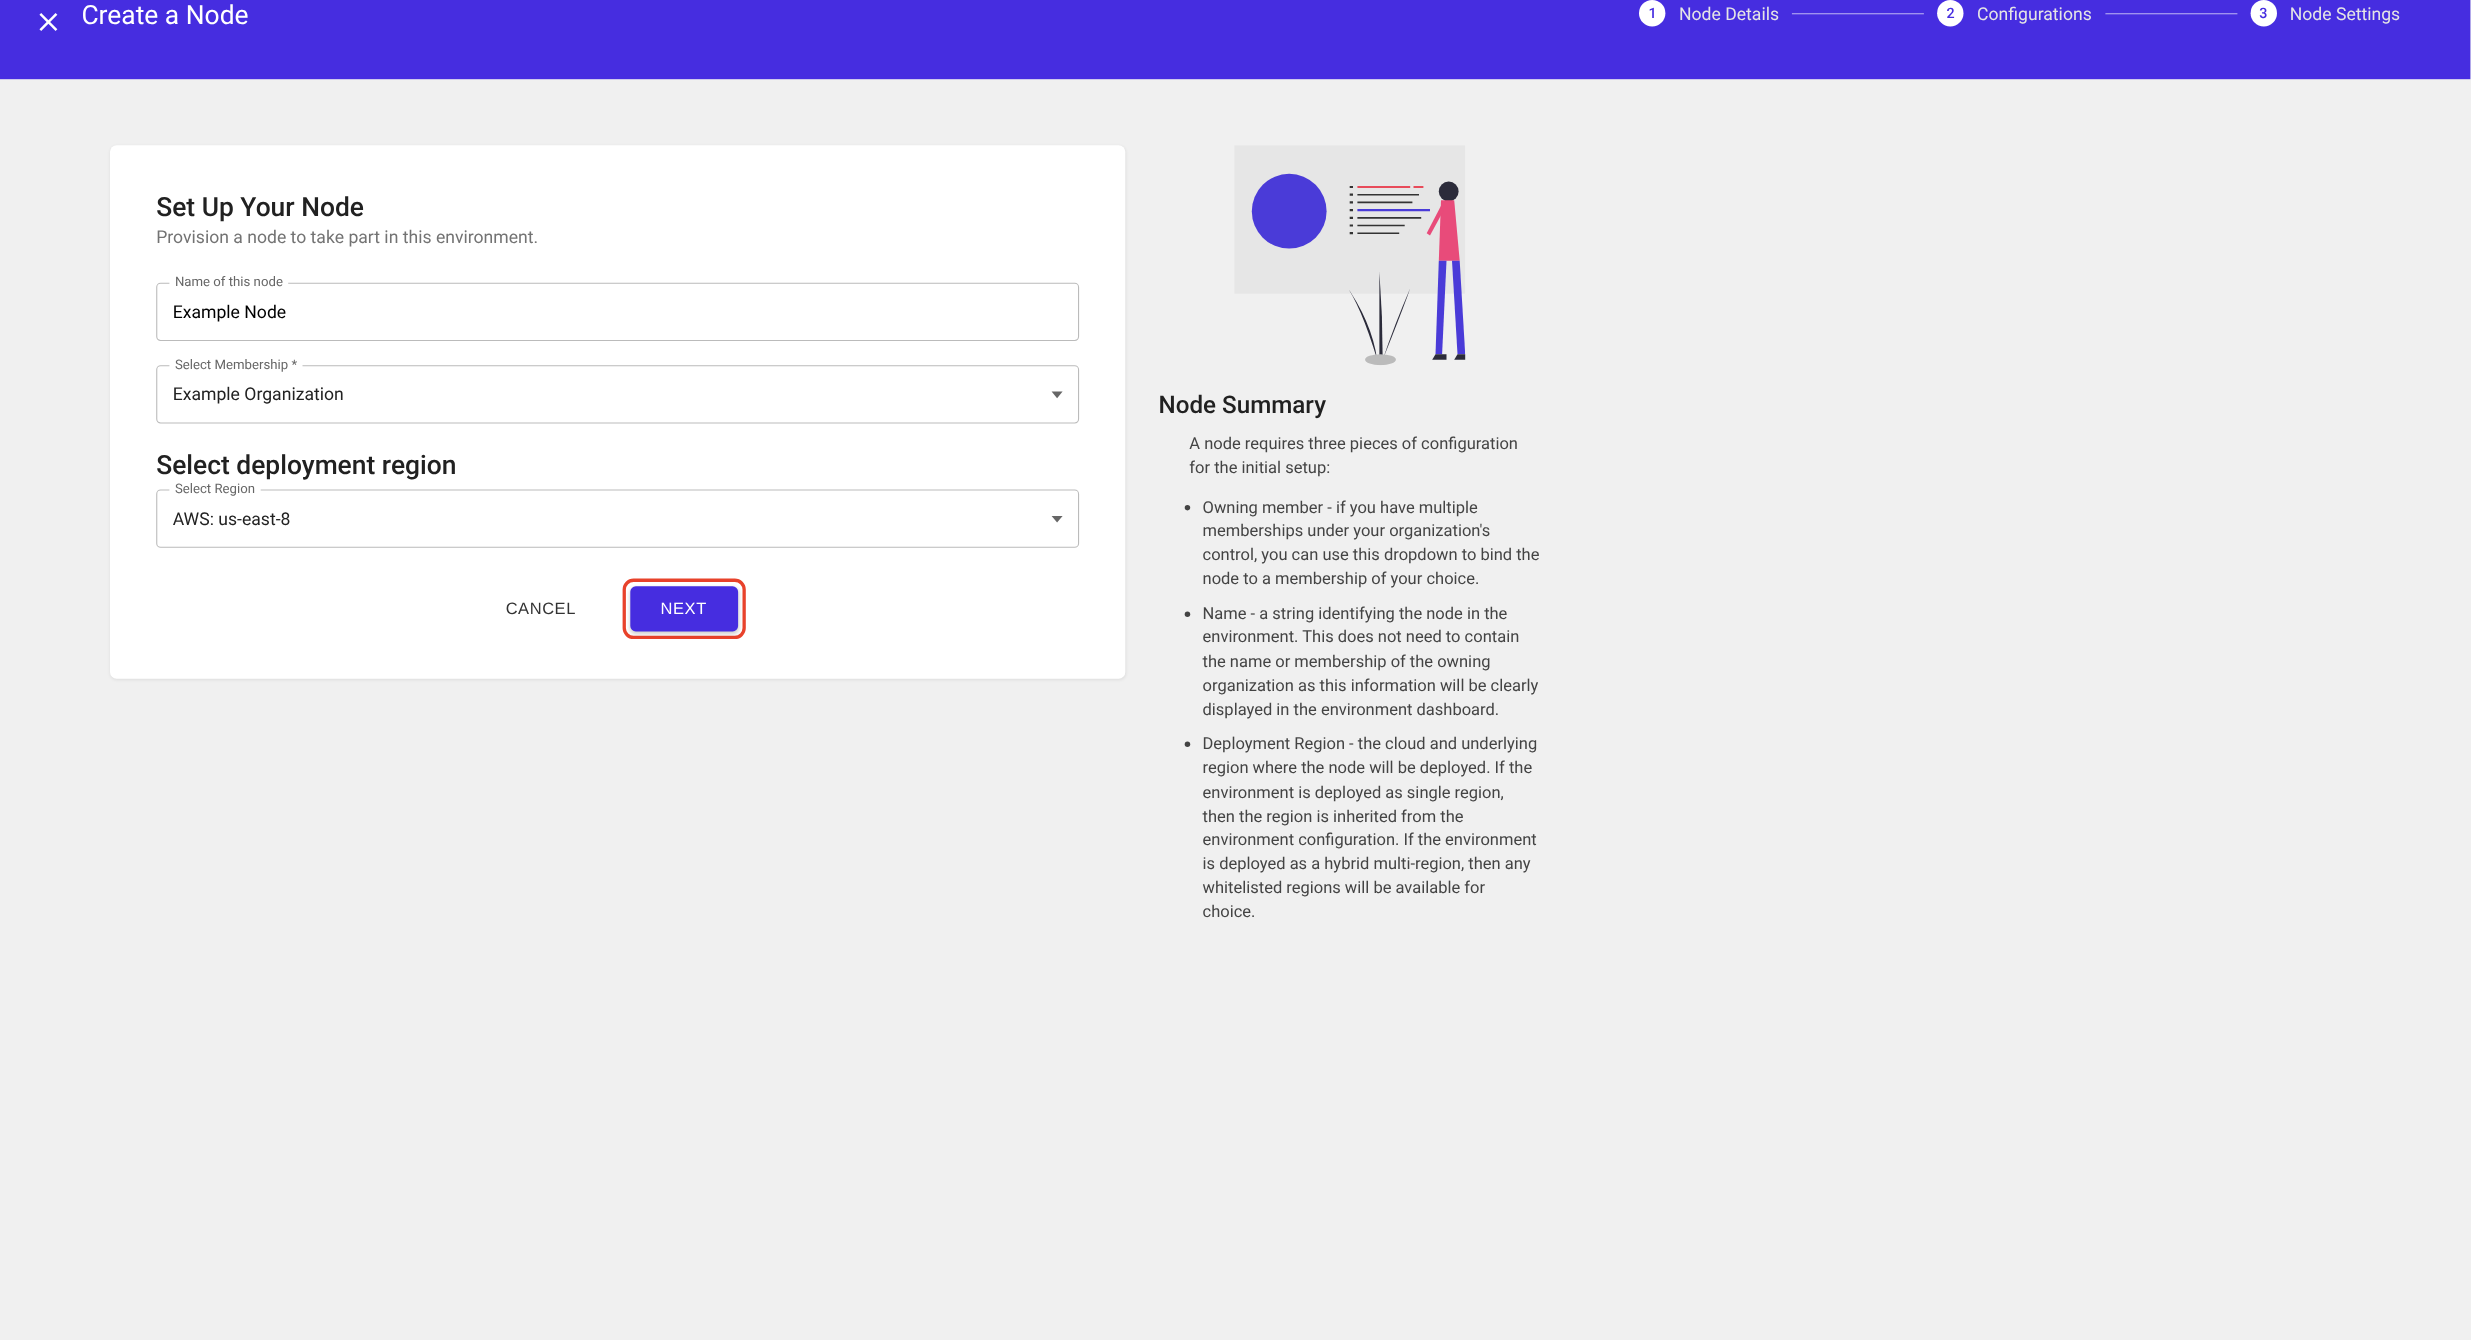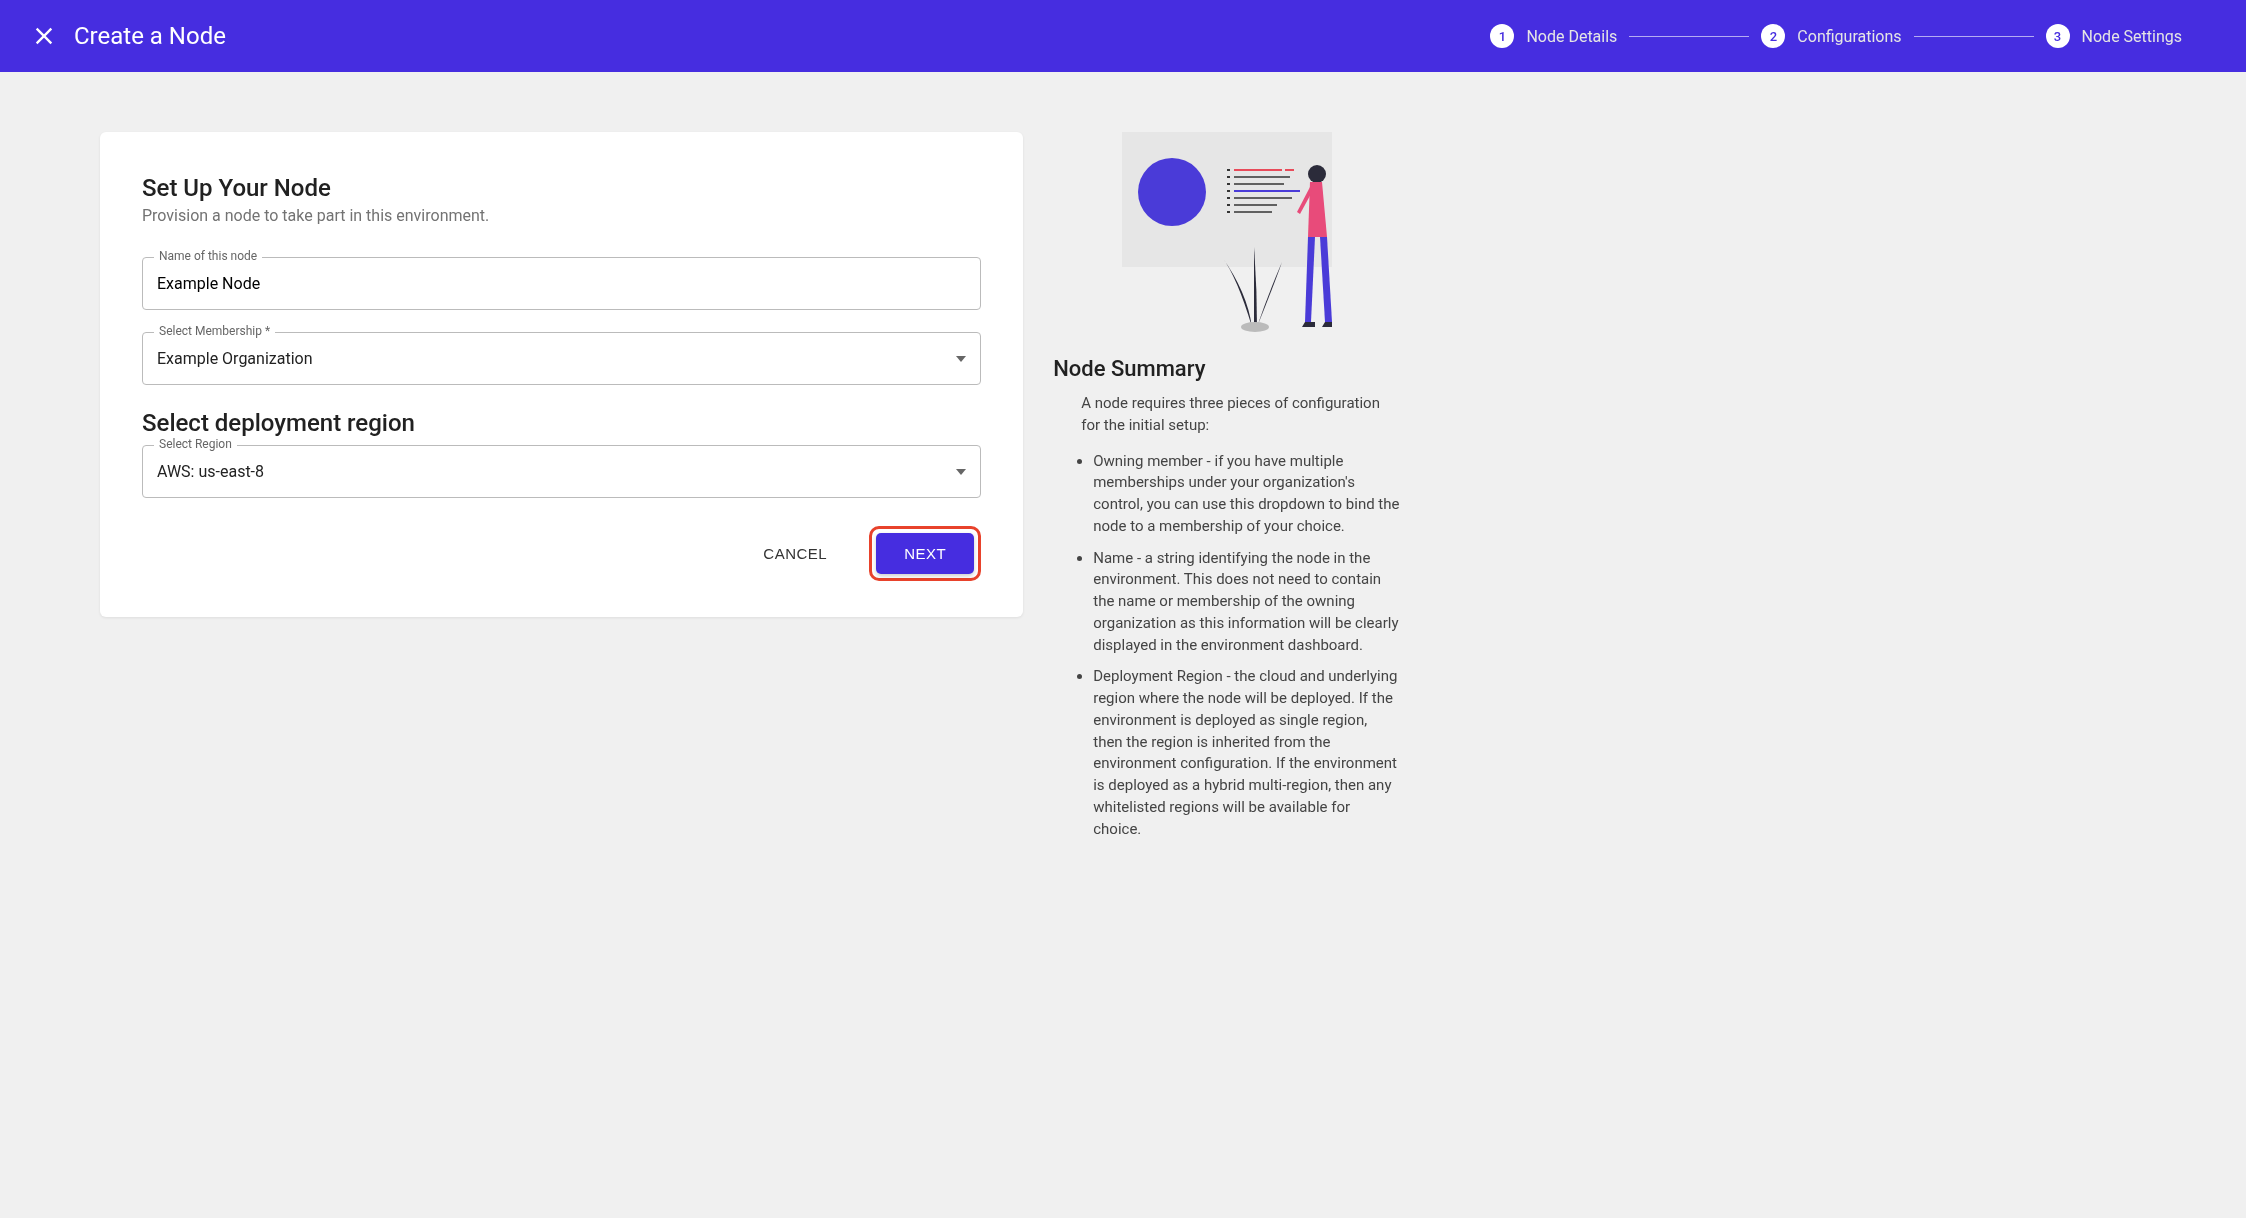--- a/index.html
+++ b/index.html
@@ -5,21 +5,21 @@
     * { box-sizing: border-box; margin: 0; padding: 0; }
     body {
       font-family: 'Roboto', -apple-system, BlinkMacSystemFont, 'Segoe UI', Arial, sans-serif;
       background: #f0f0f0;
       color: #222;
     }
     .header {
       background: #462de0;
       height: 72px;
       display: flex;
-      align-items: center;
+      align-items: flex-start;
       padding: 0 24px;
       color: white;
     }
     .close-btn {
       width: 40px;
       height: 40px;
       display: flex;
       align-items: center;
       justify-content: center;
       cursor: pointer;
@@ -127,21 +127,21 @@
     }
     .section-title {
       font-size: 24px;
       font-weight: 500;
       margin-top: 24px;
       margin-bottom: 0;
       color: #212121;
     }
     .button-row {
       display: flex;
-      justify-content: flex-end;
+      justify-content: center;
       gap: 28px;
       margin-top: 28px;
       align-items: center;
     }
     .cancel-btn {
       background: none;
       border: none;
       font-size: 15px;
       font-weight: 500;
       letter-spacing: 0.5px;

